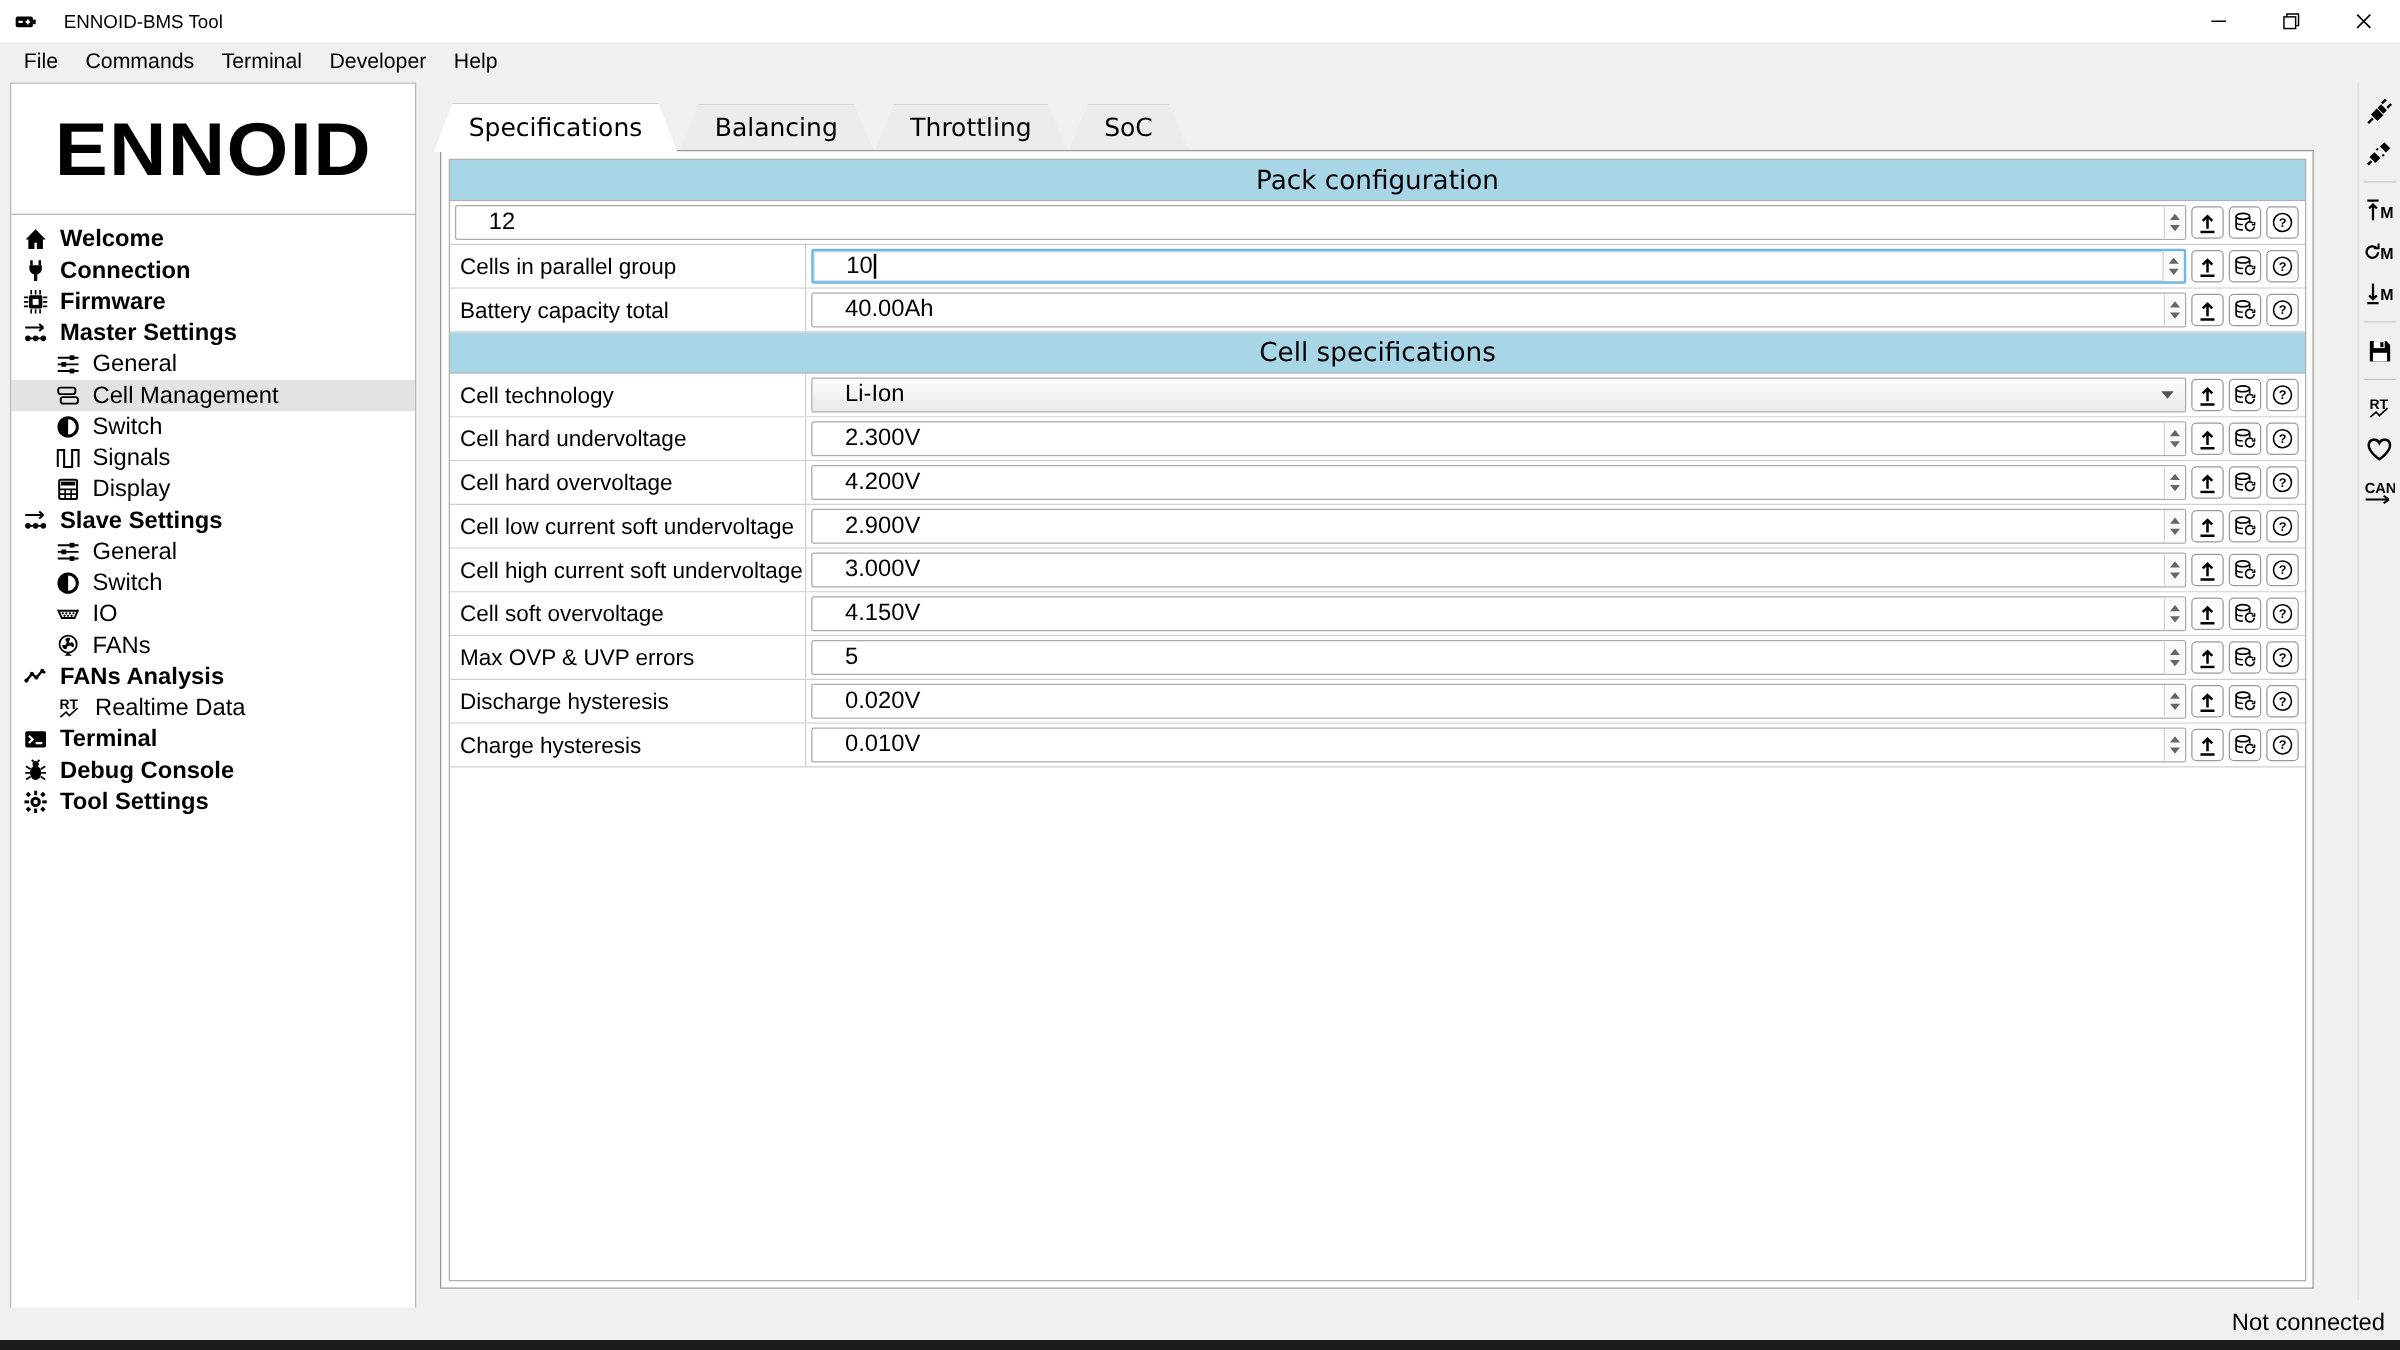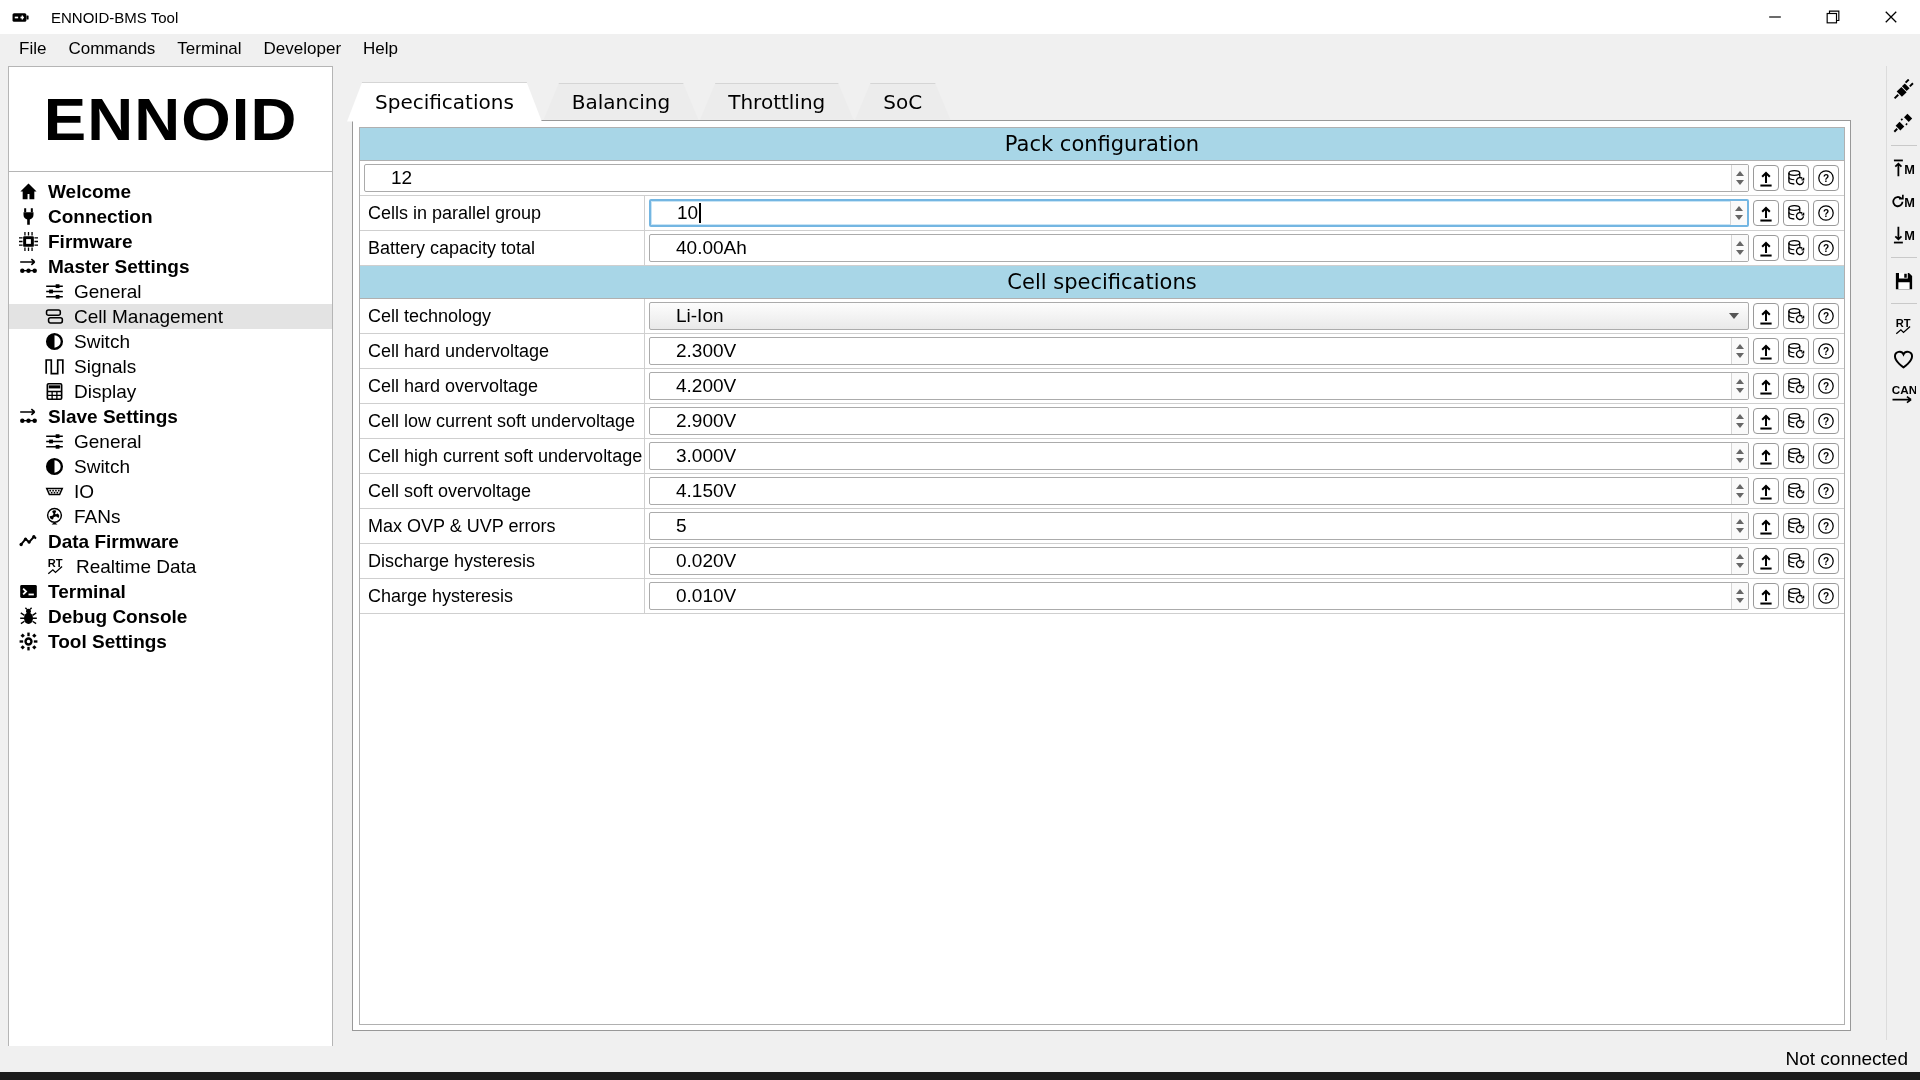--- a/index.html
+++ b/index.html
@@ -277,21 +277,21 @@
           <svg width="19" height="19" viewBox="0 0 16 16">
             <path d="M1.8 10.5 5.5 6l3 2.5 4-4.5 1.9 1.4" fill="none" stroke="#000" stroke-width="1.6"></path>
             <g fill="#000">
               <circle cx="1.8" cy="10.5" r="1.4"></circle>
               <circle cx="5.5" cy="6" r="1.4"></circle>
               <circle cx="8.5" cy="8.5" r="1.4"></circle>
               <circle cx="12.5" cy="4" r="1.4"></circle>
             </g>
           </svg>
         </span>
-        <span>Data Firmware</span>
+        <span>FANs Analysis</span>
       </div>
       <div class="navitem lvl1">
         <span class="icon">
           <svg width="21" height="21" viewBox="0 0 16 16">
             <text x="2" y="8.5" font-size="8.5" font-weight="bold" font-family="Liberation Sans,sans-serif" fill="#000">RT</text>
             <path d="M2.5 13.5 6 10.5l2 2 5-4.5" fill="none" stroke="#000" stroke-width="1"></path>
           </svg>
         </span>
         <span>Realtime Data</span>
       </div>

